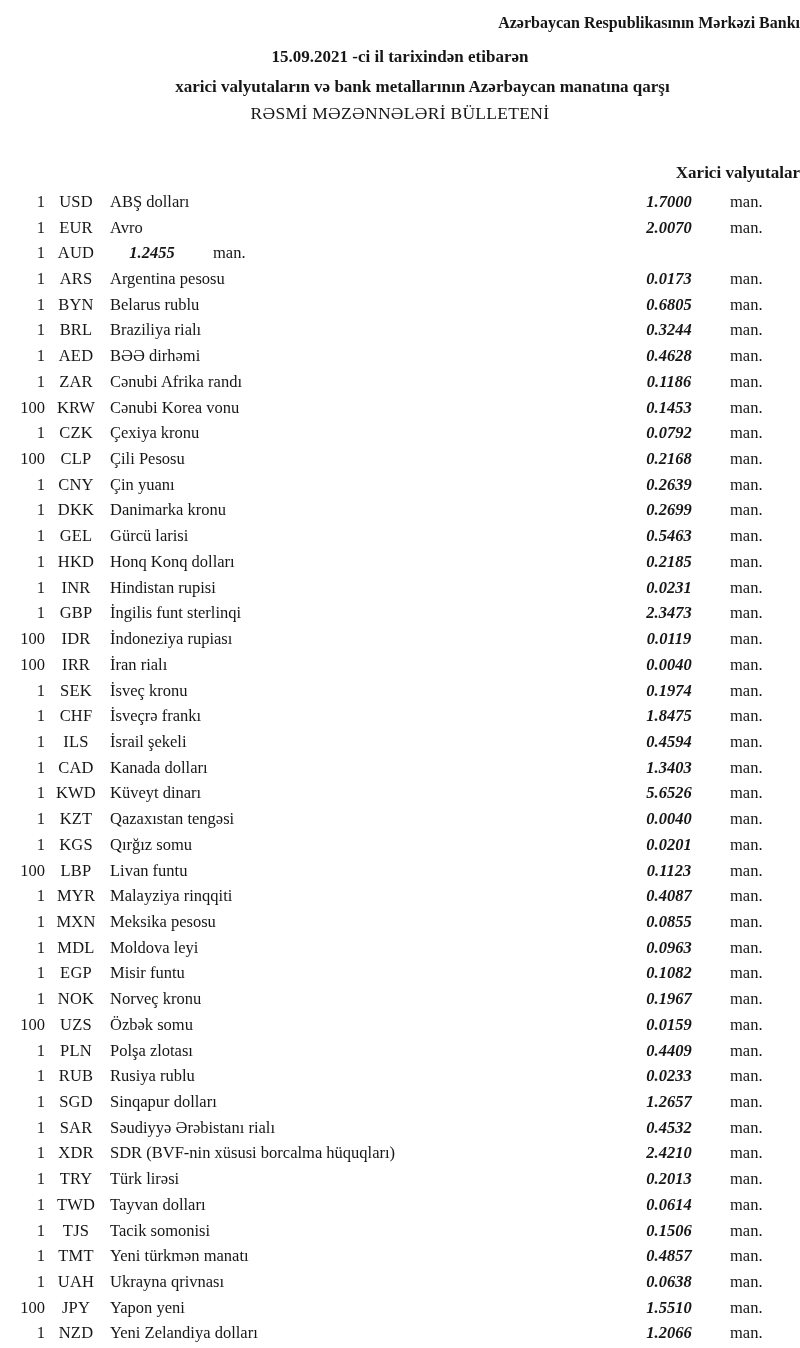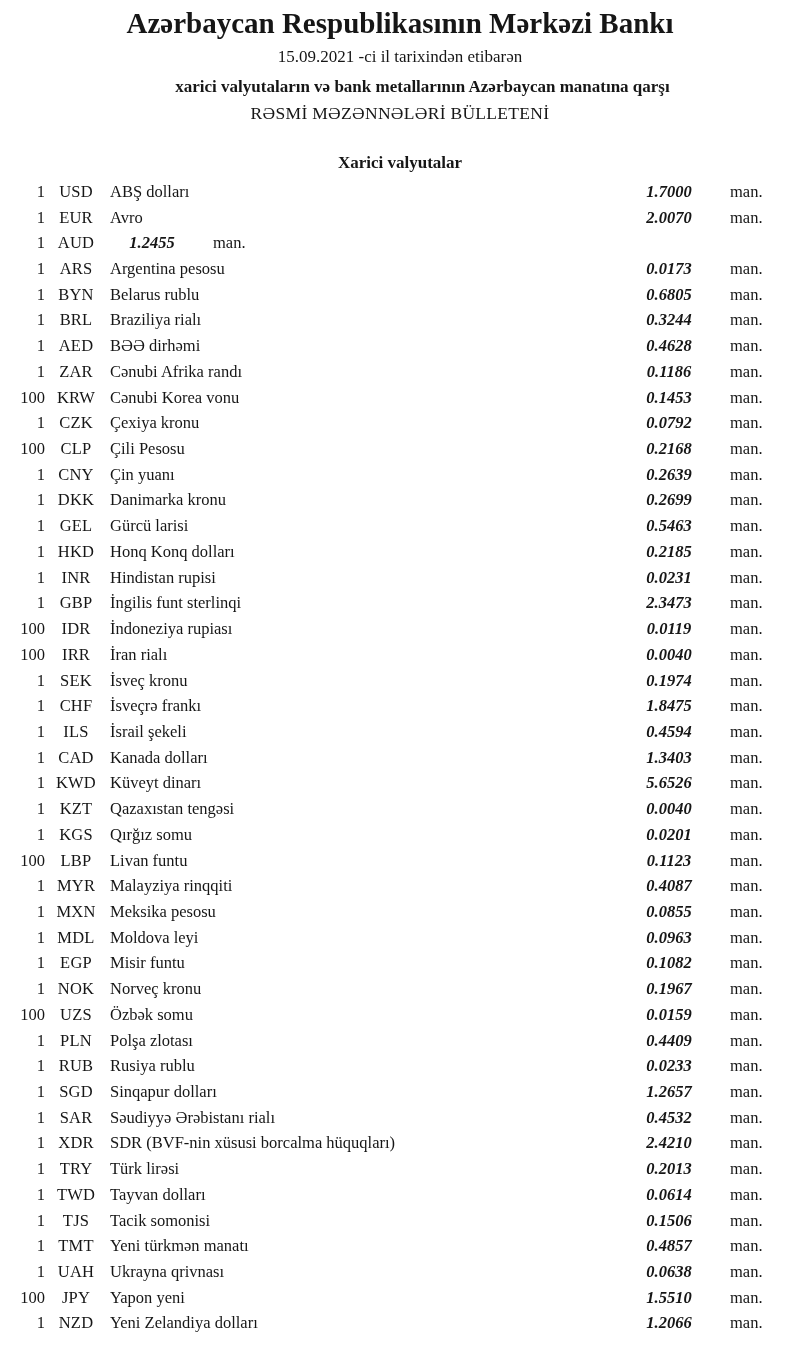--- a/index.html
+++ b/index.html
@@ -9,50 +9,51 @@
   }
   body {
     width: 800px;
     height: 1348px;
     font-family: "Liberation Serif", "DejaVu Serif", serif;
     color: #161616;
     overflow: hidden;
   }
   .doc-header { text-align: center; }
   .title {
-    font-size: 29px;
+    font-size: 16px;
     line-height: 30px;
     margin-top: 8px;
     font-weight: bold;
+    text-align: right;
   }
   .date-line {
     font-size: 17px;
     line-height: 26px;
     margin-top: 6px;
-    font-weight: normal;
+    font-weight: bold;
   }
   .subtitle {
     font-size: 17px;
     line-height: 26px;
     margin-top: 4px;
     font-weight: bold;
     padding-left: 45px;
   }
   .bulletin-title {
     font-size: 17.5px;
     line-height: 26px;
     font-weight: normal;
     letter-spacing: 0.3px;
   }
   .section-title {
     font-size: 17px;
     line-height: 26px;
-    margin-top: 24px;
+    margin-top: 34px;
     font-weight: bold;
-    text-align: center;
+    text-align: right;
   }
   .rates-table { margin-top: 3px; }
   .row {
     display: flex;
     align-items: center;
     height: 25.73px;
     padding-right: 28px;
     font-size: 16.5px;
     white-space: nowrap;
   }

